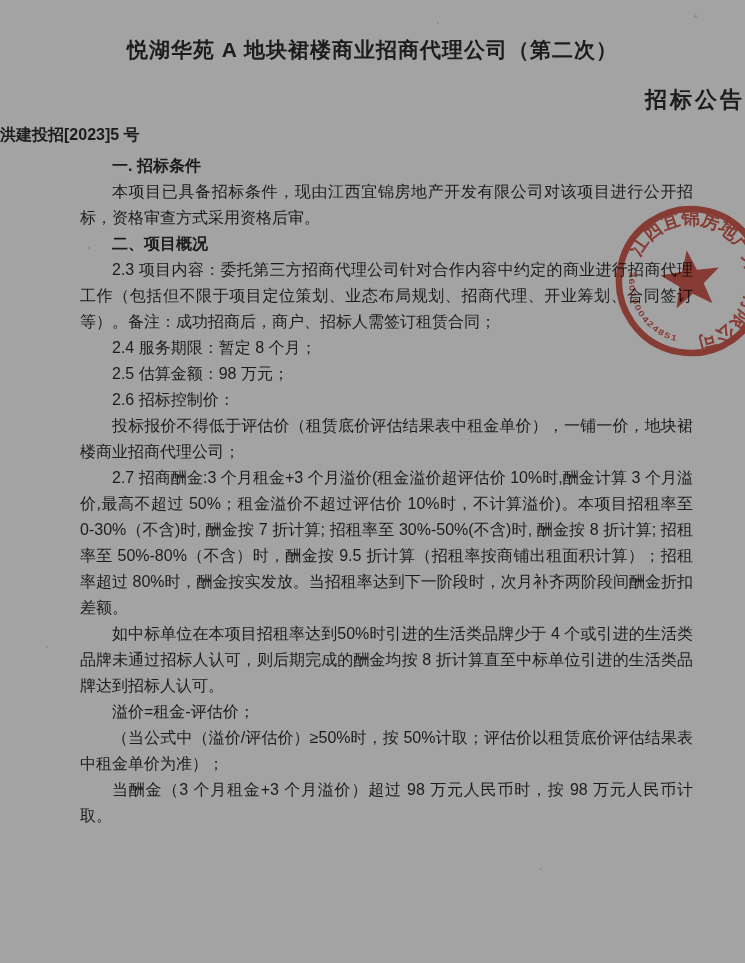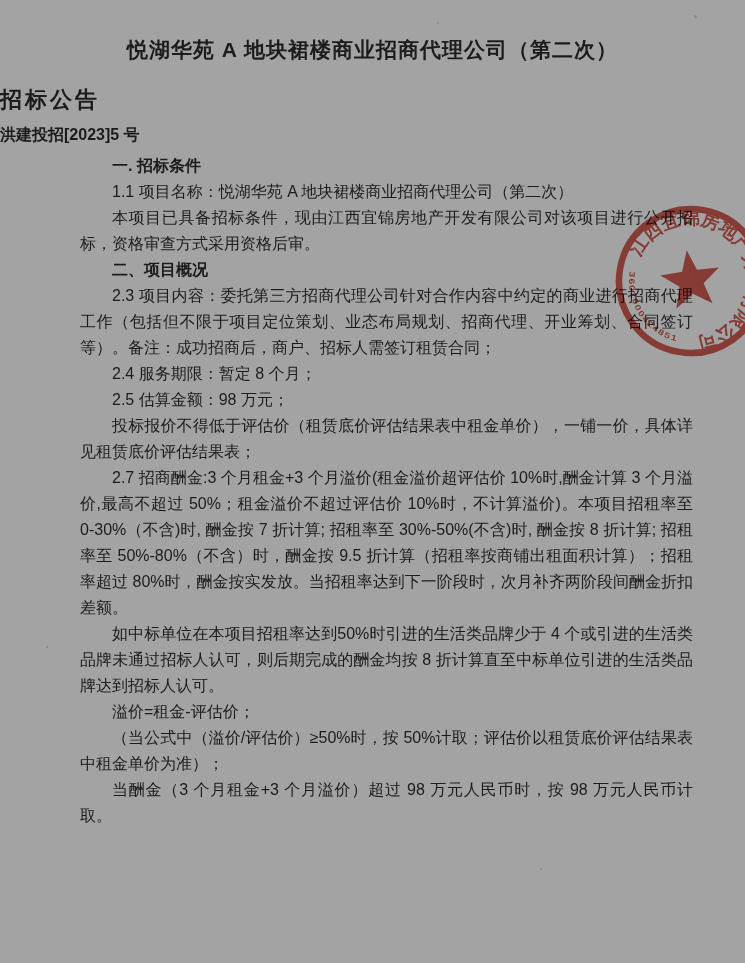--- a/index.html
+++ b/index.html
@@ -17,21 +17,21 @@
   .title {
     padding-top: 36px;
     text-align: center;
     font-size: 21px;
     line-height: 28px;
     font-weight: 700;
     letter-spacing: 1px;
   }
   .subtitle {
     margin-top: 22px;
-    text-align: left;
+    text-align: right;
     font-size: 22px;
     line-height: 28px;
     font-weight: 700;
     letter-spacing: 3px;
   }
   .docnum {
     margin-top: 10px;
     font-size: 16px;
     line-height: 22px;
     font-weight: 700;
@@ -76,27 +76,27 @@
 <body>
 
 <div class="page">
 
   <div class="title">悦湖华苑 A 地块裙楼商业招商代理公司（第二次）</div>
   <div class="subtitle">招标公告</div>
   <div class="docnum">洪建投招[2023]5 号</div>
 
   <div class="doc-body">
       <p class="heading">一. 招标条件</p>
-      <p>1.1 项目名称：悦湖华苑 A 地块裙楼商业招商代理公司（第二次）</p>
       <p>本项目已具备招标条件，现由江西宜锦房地产开发有限公司对该项目进行公开招标，资格审查方式采用资格后审。</p>
       <p class="heading">二、项目概况</p>
       <p>2.3 项目内容：委托第三方招商代理公司针对合作内容中约定的商业进行招商代理工作（包括但不限于项目定位策划、业态布局规划、招商代理、开业筹划、合同签订等）。备注：成功招商后，商户、招标人需签订租赁合同；</p>
       <p>2.4 服务期限：暂定 8 个月；</p>
       <p>2.5 估算金额：98 万元；</p>
-      <p>投标报价不得低于评估价（租赁底价评估结果表中租金单价），一铺一价，具体详见租赁底价评估结果表；</p>
+      <p>2.6 招标控制价：</p>
+      <p>投标报价不得低于评估价（租赁底价评估结果表中租金单价），一铺一价，地块裙楼商业招商代理公司；</p>
       <p>2.7 招商酬金:3 个月租金+3 个月溢价(租金溢价超评估价 10%时,酬金计算 3 个月溢价,最高不超过 50%；租金溢价不超过评估价 10%时，不计算溢价)。本项目招租率至 0-30%（不含)时, 酬金按 7 折计算; 招租率至 30%-50%(不含)时, 酬金按 8 折计算; 招租率至 50%-80%（不含）时，酬金按 9.5 折计算（招租率按商铺出租面积计算）；招租率超过 80%时，酬金按实发放。当招租率达到下一阶段时，次月补齐两阶段间酬金折扣差额。</p>
       <p>如中标单位在本项目招租率达到50%时引进的生活类品牌少于 4 个或引进的生活类品牌未通过招标人认可，则后期完成的酬金均按 8 折计算直至中标单位引进的生活类品牌达到招标人认可。</p>
       <p>溢价=租金-评估价；</p>
       <p>（当公式中（溢价/评估价）≥50%时，按 50%计取；评估价以租赁底价评估结果表中租金单价为准）；</p>
       <p>当酬金（3 个月租金+3 个月溢价）超过 98 万元人民币时，按 98 万元人民币计取。</p>
     </div>
 
   <svg class="seal" width="220" height="220" viewBox="0 0 220 220" aria-hidden="true">
     <g opacity="0.82">
       <g transform="rotate(55 110 110)">

